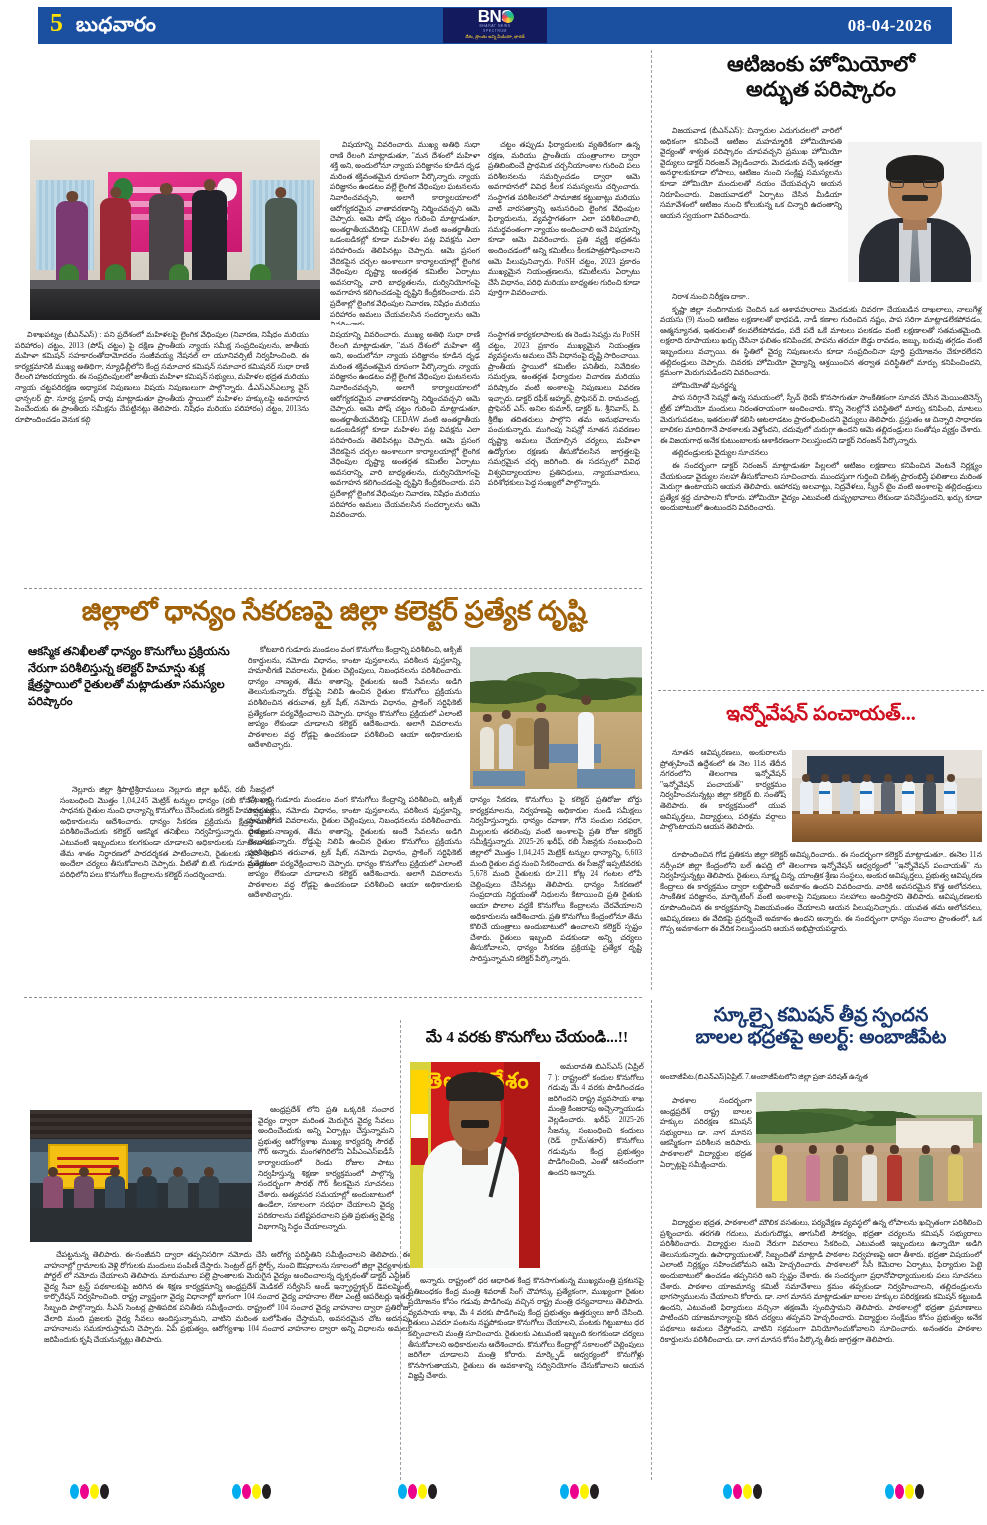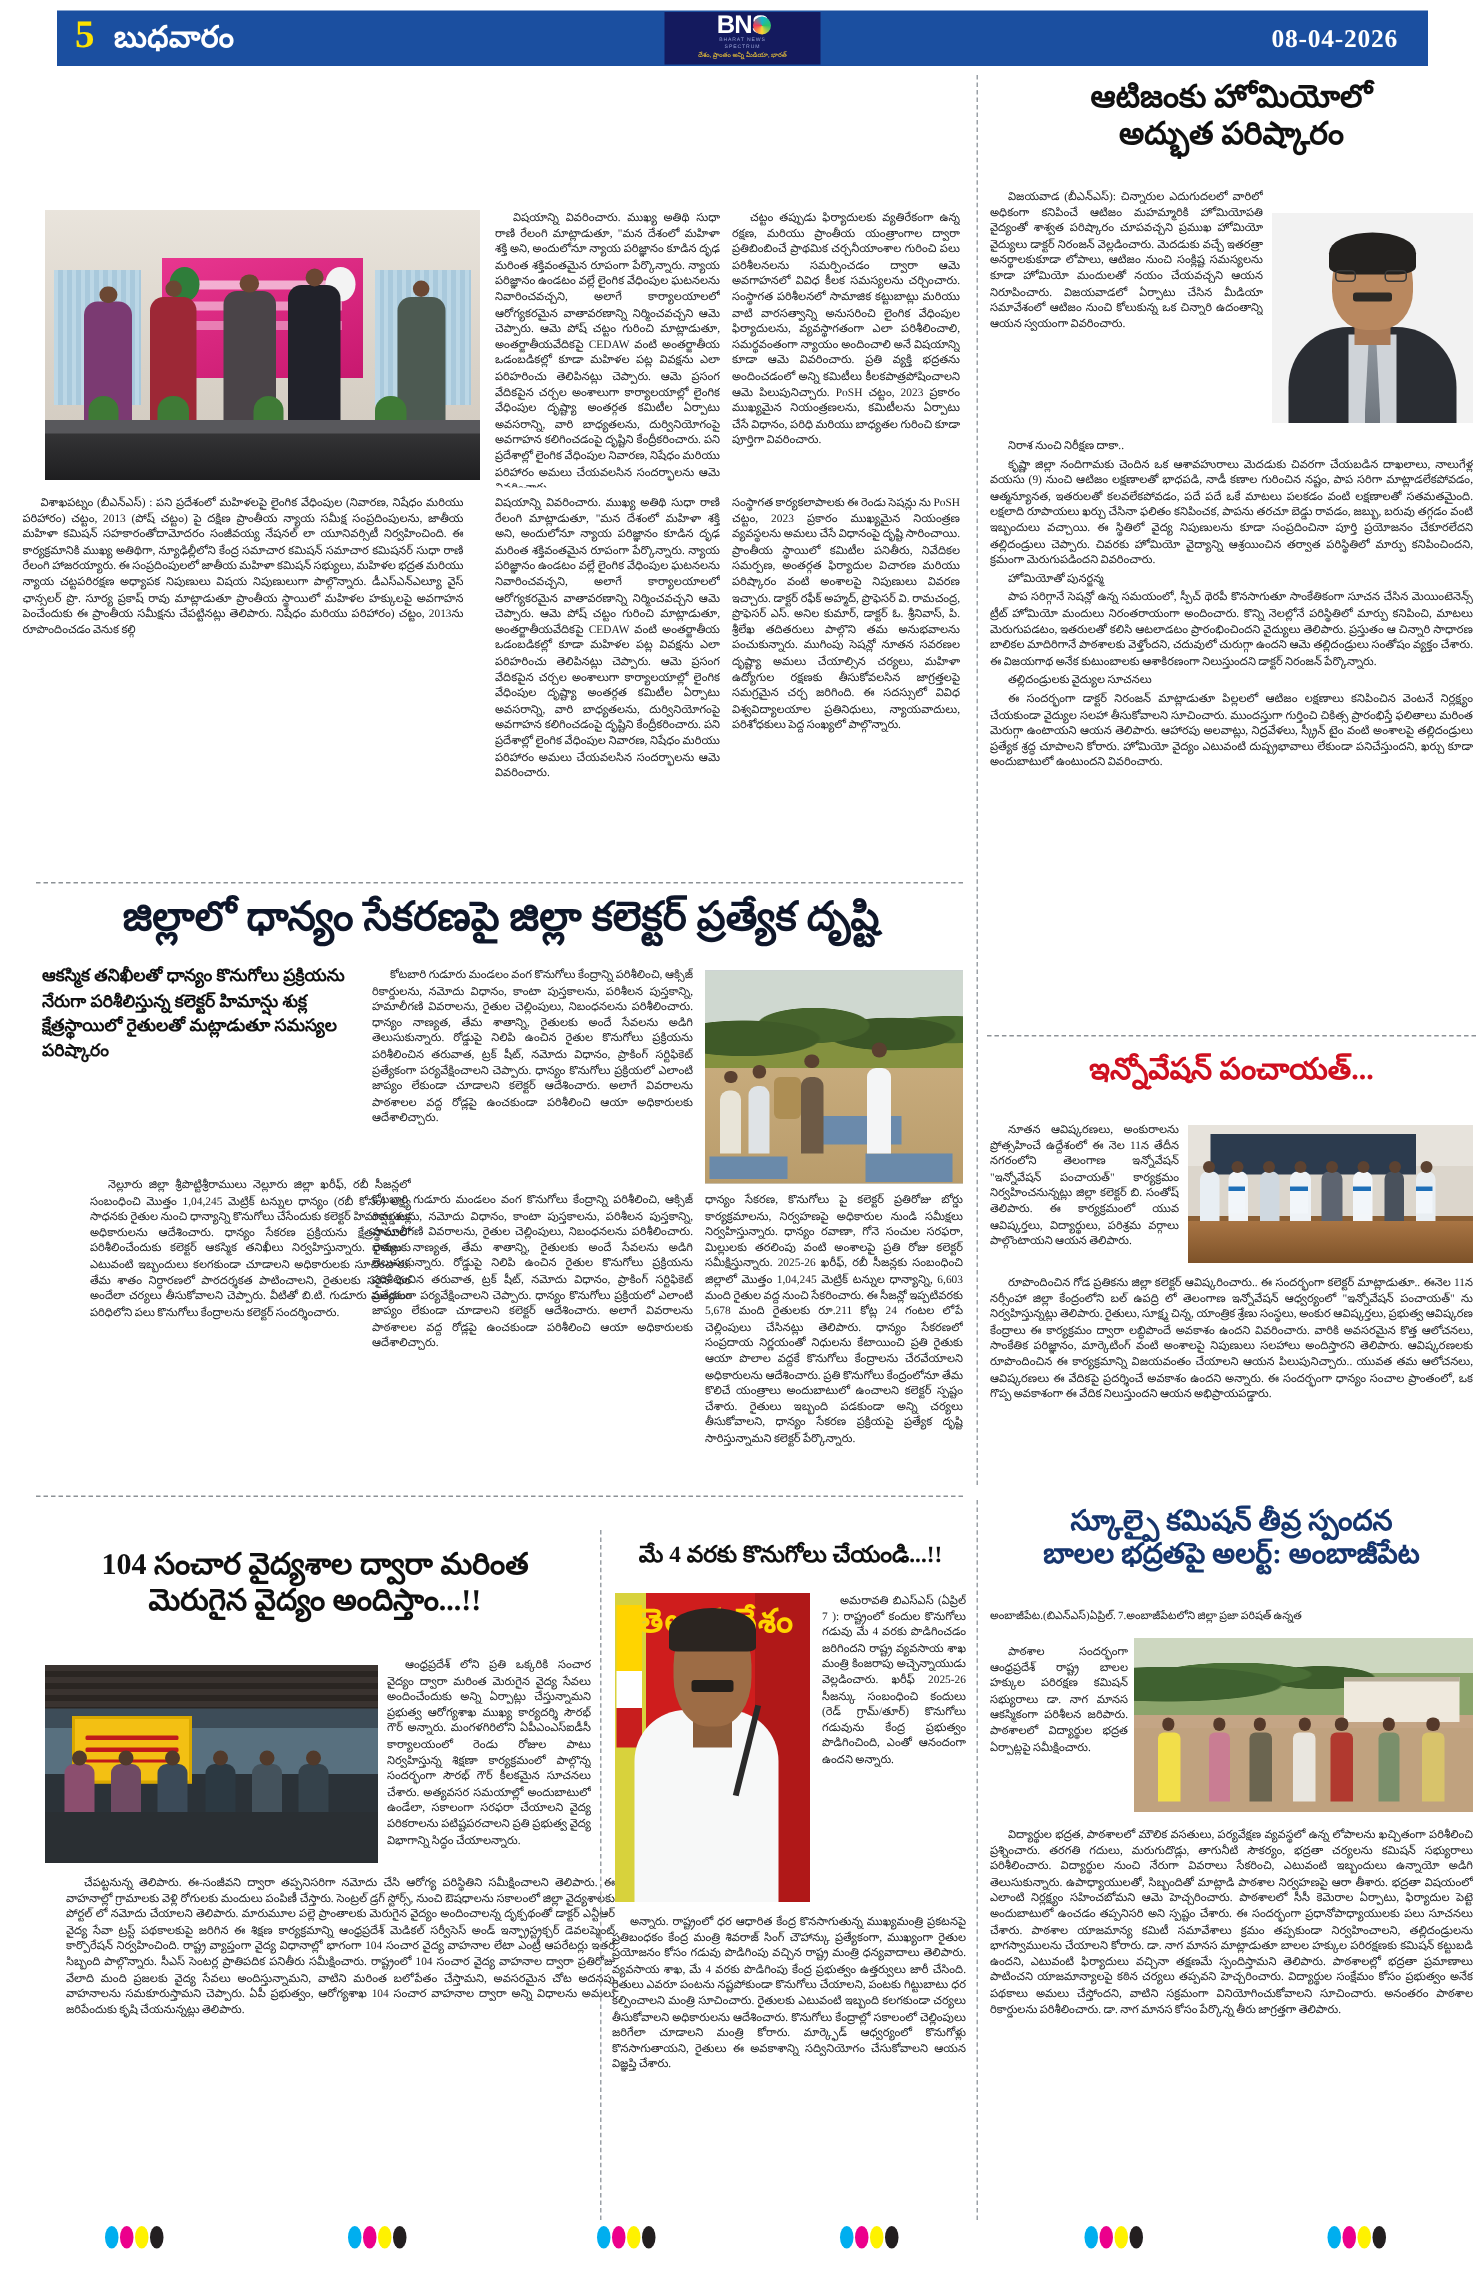--- a/index.html
+++ b/index.html
@@ -31,21 +31,21 @@
     background:conic-gradient(#17b6c9,#2cc36b,#ffd233,#ef3e5c,#17b6c9); }
   .logo-sub { color:#9aa3d6; font-size:3.4px; letter-spacing:.6px; line-height:4.5px;
     font-family:"Liberation Sans",sans-serif; text-align:center;}
   .logo-tag { color:#ffd233; font-size:4.3px; line-height:6px; text-align:center; margin-top:1px;}
 
   
   .rule-v { position:absolute; width:0; border-left:1px dashed #9aa0a6; }
 
   .hl { text-align:center; font-weight:bold; line-height:1.18; }
   .hl-orange { color:#cf7316; }
-  .hl-red { color:#0f172a; }
+  .hl-red { color:#a16207; }
   .hl-black { color:#111; }
   .hl-navy { color:#17366e; }
   .hl-crimson { color:#cf1020; }
 
   .subhead { font-weight:bold; color:#111; line-height:1.45; }
 
   .body-col {
     position:absolute; font-size:7.6px; line-height:10.6px; color:#16181a;
     text-align:justify; text-justify:inter-word; word-spacing:-0.3px; hyphens:none;
     overflow:hidden;
@@ -282,24 +282,20 @@
   </div>
   <div class="body-col" style="left:248px; top:795px; width:214px; height:195px;">
     <p class="noind">కోటబారి గుడూరు మండలం వంగ కొనుగోలు కేంద్రాన్ని పరిశీలించి, ఆక్సిజ్ రికార్డులను, నమోదు విధానం, కాంటా పుస్తకాలను, పరిశీలన పుస్తకాన్ని, హమాలీగణి వివరాలను, రైతుల చెల్లింపులు, నిబంధనలను పరిశీలించారు. ధాన్యం నాణ్యత, తేమ శాతాన్ని, రైతులకు అందే సేవలను అడిగి తెలుసుకున్నారు. రోడ్డుపై నిలిపి ఉంచిన రైతుల కొనుగోలు ప్రక్రియను పరిశీలించిన తరువాత, ట్రక్ షీట్, నమోదు విధానం, ప్రాకింగ్ సర్టిఫికెట్ ప్రత్యేకంగా పర్యవేక్షించాలని చెప్పారు. ధాన్యం కొనుగోలు ప్రక్రియలో ఎలాంటి జాప్యం లేకుండా చూడాలని కలెక్టర్ ఆదేశించారు. అలాగే వివరాలను పాఠశాలల వద్ద రోడ్లపై ఉంచకుండా పరిశీలించి ఆయా అధికారులకు ఆదేశాలిచ్చారు.</p>
   </div>
   <div class="body-col" style="left:470px; top:795px; width:172px; height:195px;">
     <p class="noind">ధాన్యం సేకరణ, కొనుగోలు పై కలెక్టర్ ప్రతిరోజు బోర్డు కార్యక్రమాలను, నిర్వహణపై అధికారుల నుండి సమీక్షలు నిర్వహిస్తున్నారు. ధాన్యం రవాణా, గోనె సంచుల సరఫరా, మిల్లులకు తరలింపు వంటి అంశాలపై ప్రతి రోజు కలెక్టర్ సమీక్షిస్తున్నారు. 2025-26 ఖరీఫ్, రబీ సీజన్లకు సంబంధించి జిల్లాలో మొత్తం 1,04,245 మెట్రిక్ టన్నుల ధాన్యాన్ని, 6,603 మంది రైతుల వద్ద నుంచి సేకరించారు. ఈ సీజన్లో ఇప్పటివరకు 5,678 మంది రైతులకు రూ.211 కోట్ల 24 గంటల లోపే చెల్లింపులు చేసినట్లు తెలిపారు. ధాన్యం సేకరణలో సంప్రదాయ నిర్ణయంతో నిధులను కేటాయించి ప్రతి రైతుకు ఆయా పొలాల వద్దకే కొనుగోలు కేంద్రాలను చేరవేయాలని అధికారులను ఆదేశించారు. ప్రతి కొనుగోలు కేంద్రంలోనూ తేమ కొలిచే యంత్రాలు అందుబాటులో ఉంచాలని కలెక్టర్ స్పష్టం చేశారు. రైతులు ఇబ్బంది పడకుండా అన్ని చర్యలు తీసుకోవాలని, ధాన్యం సేకరణ ప్రక్రియపై ప్రత్యేక దృష్టి సారిస్తున్నామని కలెక్టర్ పేర్కొన్నారు.</p>
   </div>
 
   <div class="hr-dash" style="left:24px; top:997px; width:618px;"></div>
 
-  <div class="hl hl-black" style="position:absolute; left:26px; top:1032px; width:368px; font-size:20px;">
-    <div>104 సంచార వైద్యశాల ద్వారా మరింత</div>
-    <div>మెరుగైన వైద్యం అందిస్తాం...!!</div>
-  </div>
 
   <div class="photo" style="left:30px; top:1110px; width:222px; height:132px;">
     <div class="p5-bg"></div>
     <div class="p5-ceil"></div>
     <div class="p5-banner">
       <span class="ln" style="top:26%;"></span>
       <span class="ln" style="top:46%;"></span>
       <span class="ln" style="top:66%; height:5%;"></span>
     </div>
     <div class="p5-seat" style="left:6%;  background:#8b4e6e;">

